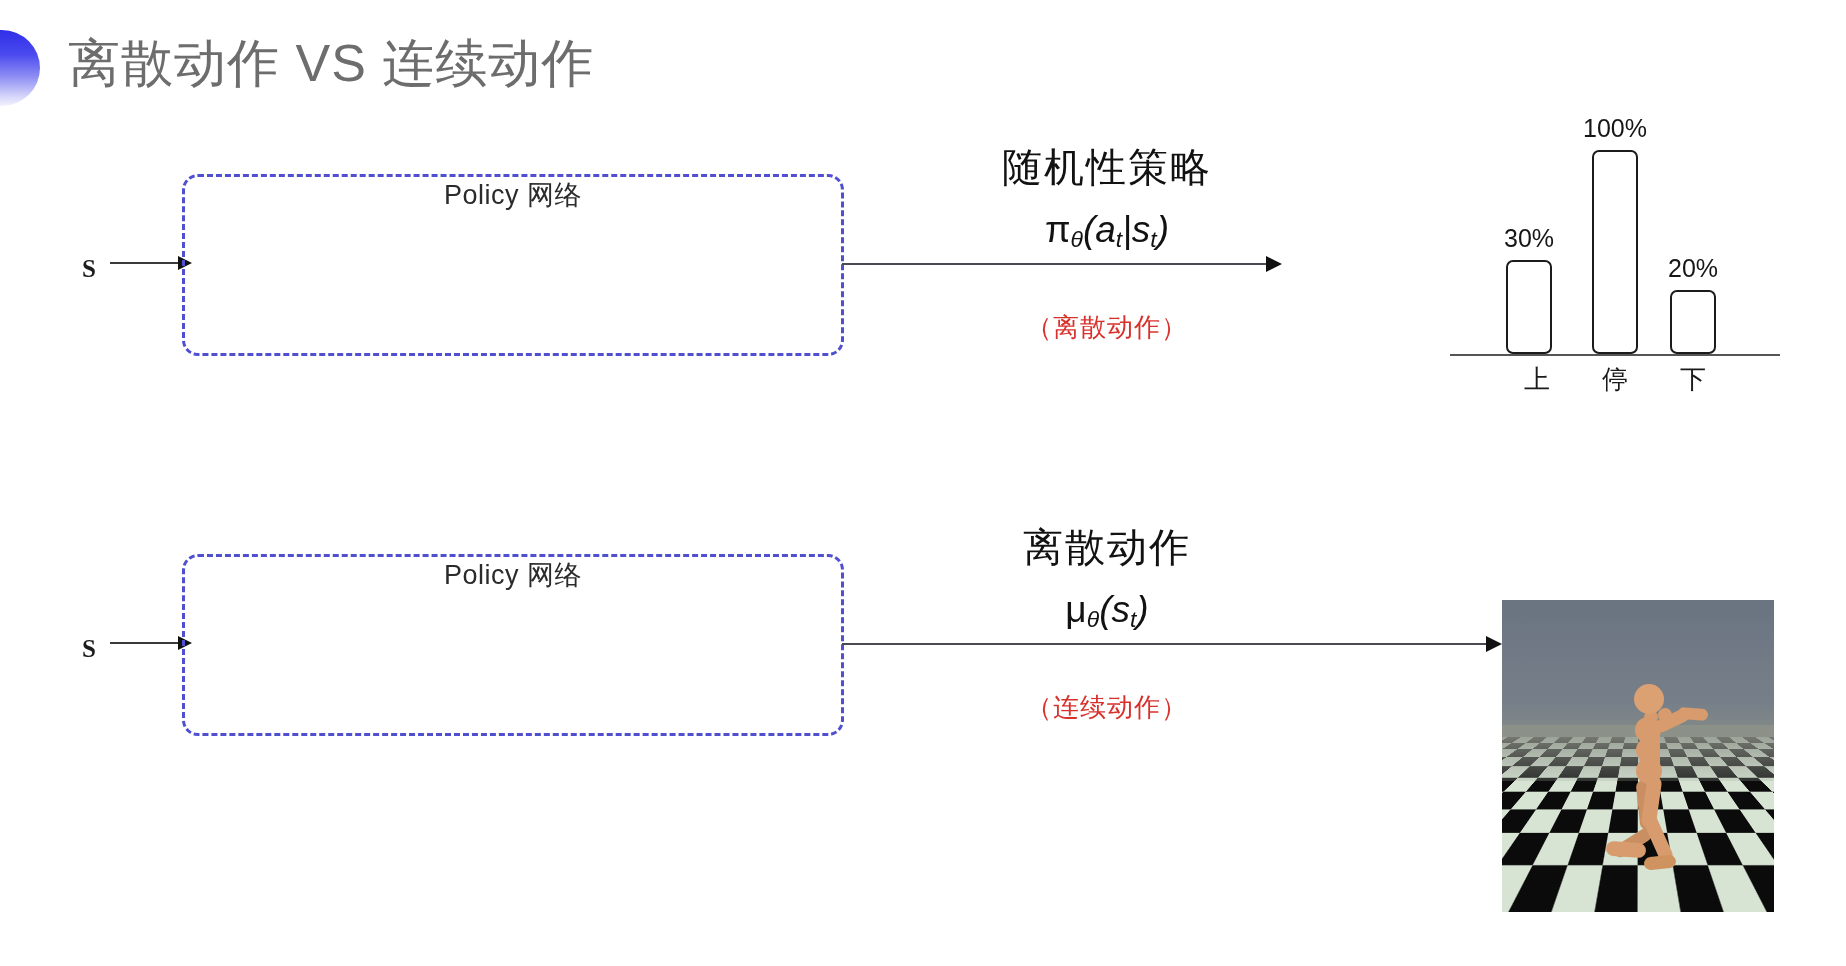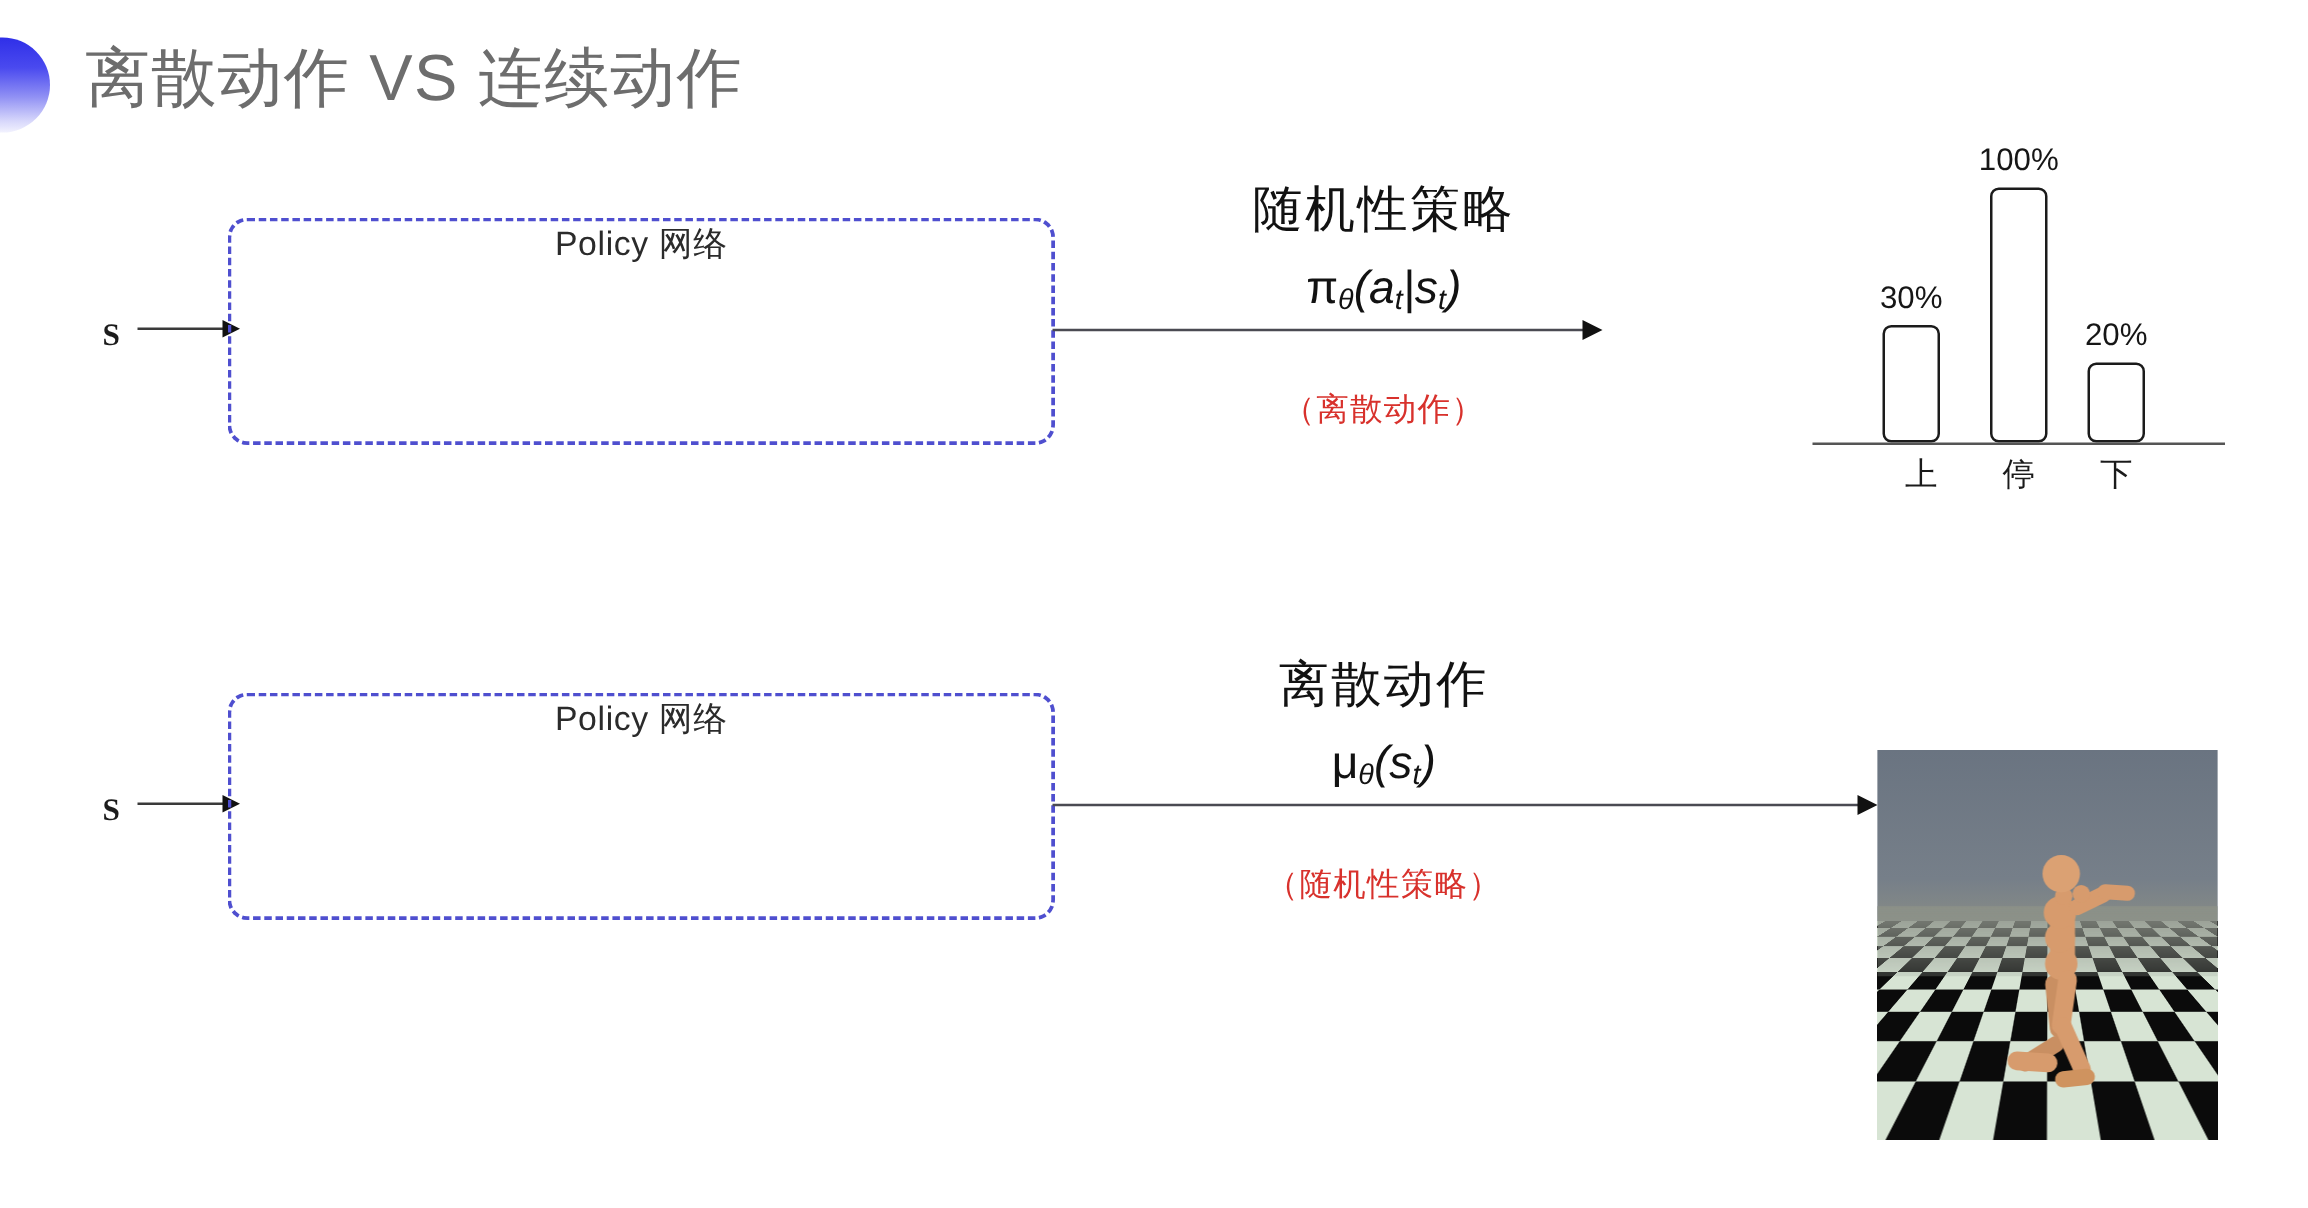--- a/index.html
+++ b/index.html
@@ -341,21 +341,21 @@
     <div class="head"></div>
   </div>
 
   <div class="annot" style="left:962px; top:-10px; width:290px;">
     <div class="title-cn">离散动作</div>
     <div class="formula">
       <span class="upr">μ</span><sub>θ</sub>(<i>s</i><sub>t</sub>)
     </div>
   </div>
 
-  <div class="annot-red" style="left:962px; top:160px; width:290px;">（随机性策略）</div>
+  <div class="annot-red" style="left:962px; top:160px; width:290px;">（连续动作）</div>
 </div>
 
 <div id="sim-frame">
   <div id="sim-sky"></div>
   <div id="sim-floor"></div>
   <div id="sim-haze"></div>
 
   <div id="humanoid">
     <div class="hp" id="h-thigh2"></div>
     <div class="hp" id="h-shin2"></div>

